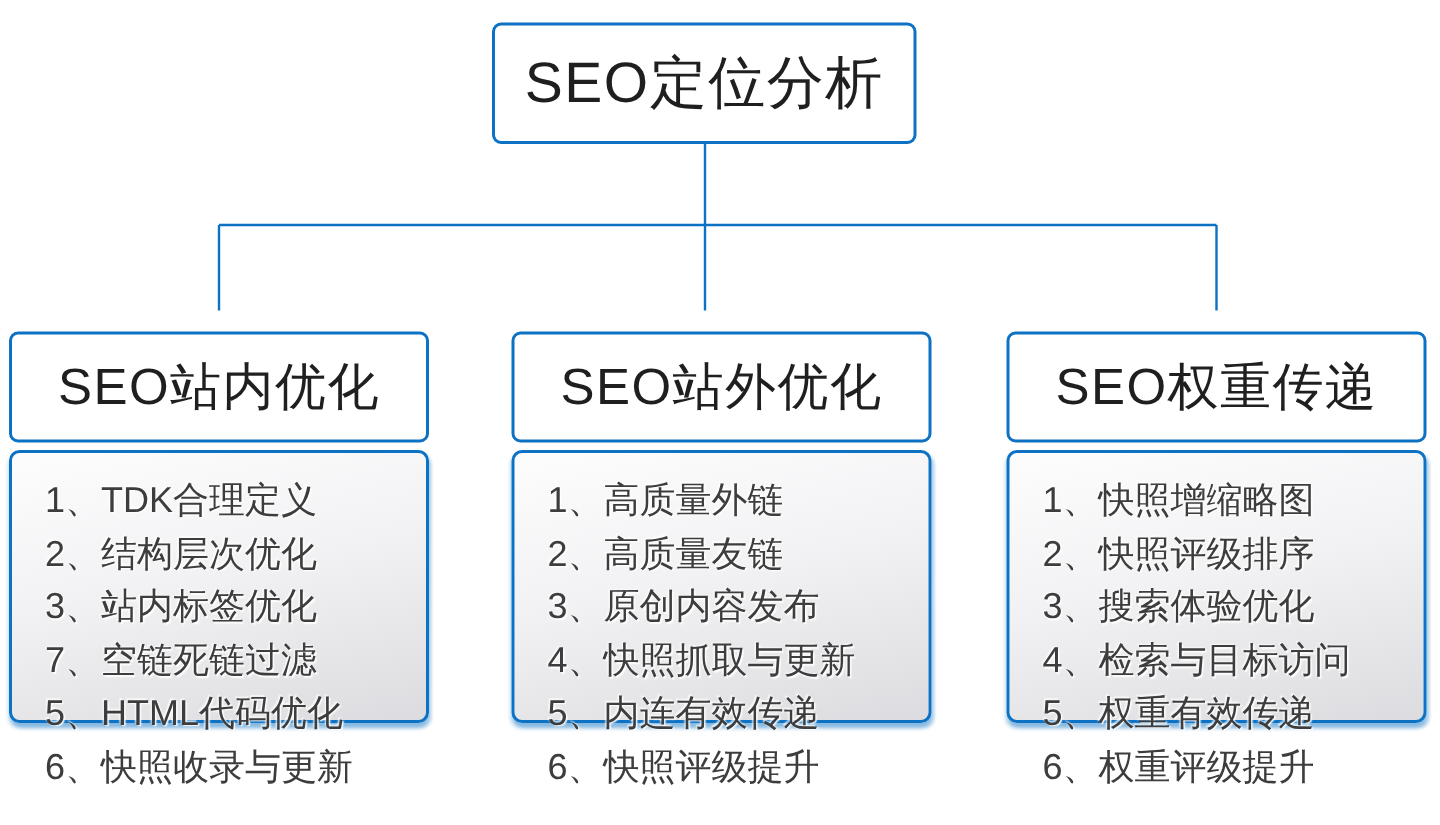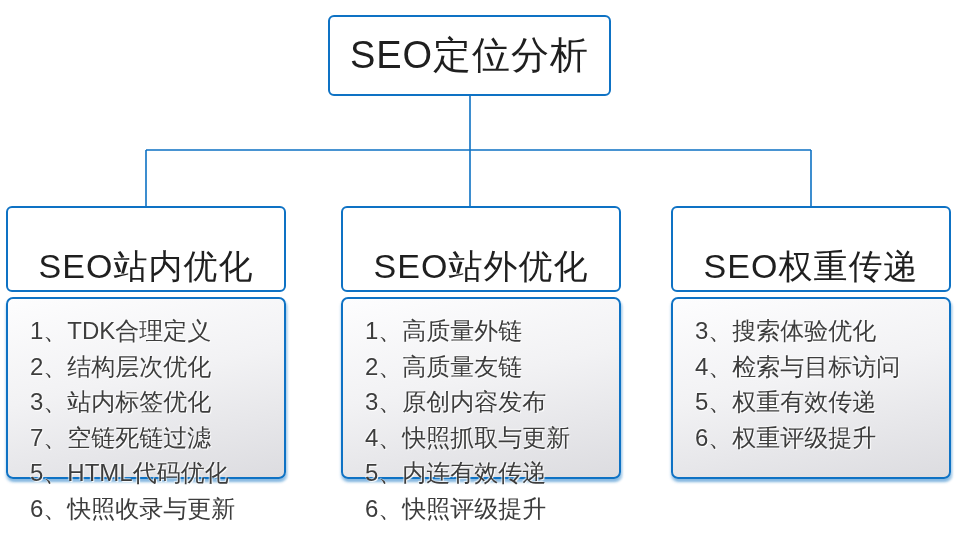--- a/index.html
+++ b/index.html
@@ -23,26 +23,26 @@
     left: 328px; top: 15px; width: 283px; height: 81px;
     font-size: 38px; letter-spacing: 1px;
   }
 
   .column { position: absolute; top: 206px; width: 280px; }
   .col-0 { left: 6px; }
   .col-1 { left: 341px; }
   .col-2 { left: 671px; }
 
   .header-box {
-    position: relative; width: 100%; height: 86px;
+    position: relative; width: 100%; height: 74px;
     background: #ffffff;
     border: 2px solid #0E72C4;
     border-radius: 6px;
-    display: flex; align-items: flex-end; justify-content: center;
-    font-size: 34px; letter-spacing: 1px; color: #1F1F1F;
+    display: flex; align-items: center; justify-content: center;
+    font-size: 34px; letter-spacing: 1px; color: #1F1F1F; margin-top: 15px;
   }
 
   .list-box {
     position: relative; margin-top: 5px; width: 100%; height: 182px;
     background: linear-gradient(168deg, #FDFDFE 0%, #F2F2F4 45%, #DCDCE0 100%);
     border: 2px solid #0E72C4;
     border-radius: 7px;
     box-shadow: 0 3px 3px rgba(14, 114, 196, 0.40), 2px 3px 2px rgba(14, 114, 196, 0.18);
     padding: 14px 10px 0 22px;
   }
@@ -97,20 +97,22 @@
       <div class="list-item">5、内连有效传递</div>
       <div class="list-item">6、快照评级提升</div>
     </div>
   </div>
 
   <div class="column col-2">
     <div class="header-box">
       <span>SEO权重传递</span>
     </div>
     <div class="list-box">
+      <div class="list-item">1、快照增缩略图</div>
+      <div class="list-item">2、快照评级排序</div>
       <div class="list-item">3、搜索体验优化</div>
       <div class="list-item">4、检索与目标访问</div>
       <div class="list-item">5、权重有效传递</div>
       <div class="list-item">6、权重评级提升</div>
     </div>
   </div>
 
 </div>
 
 </body></html>

